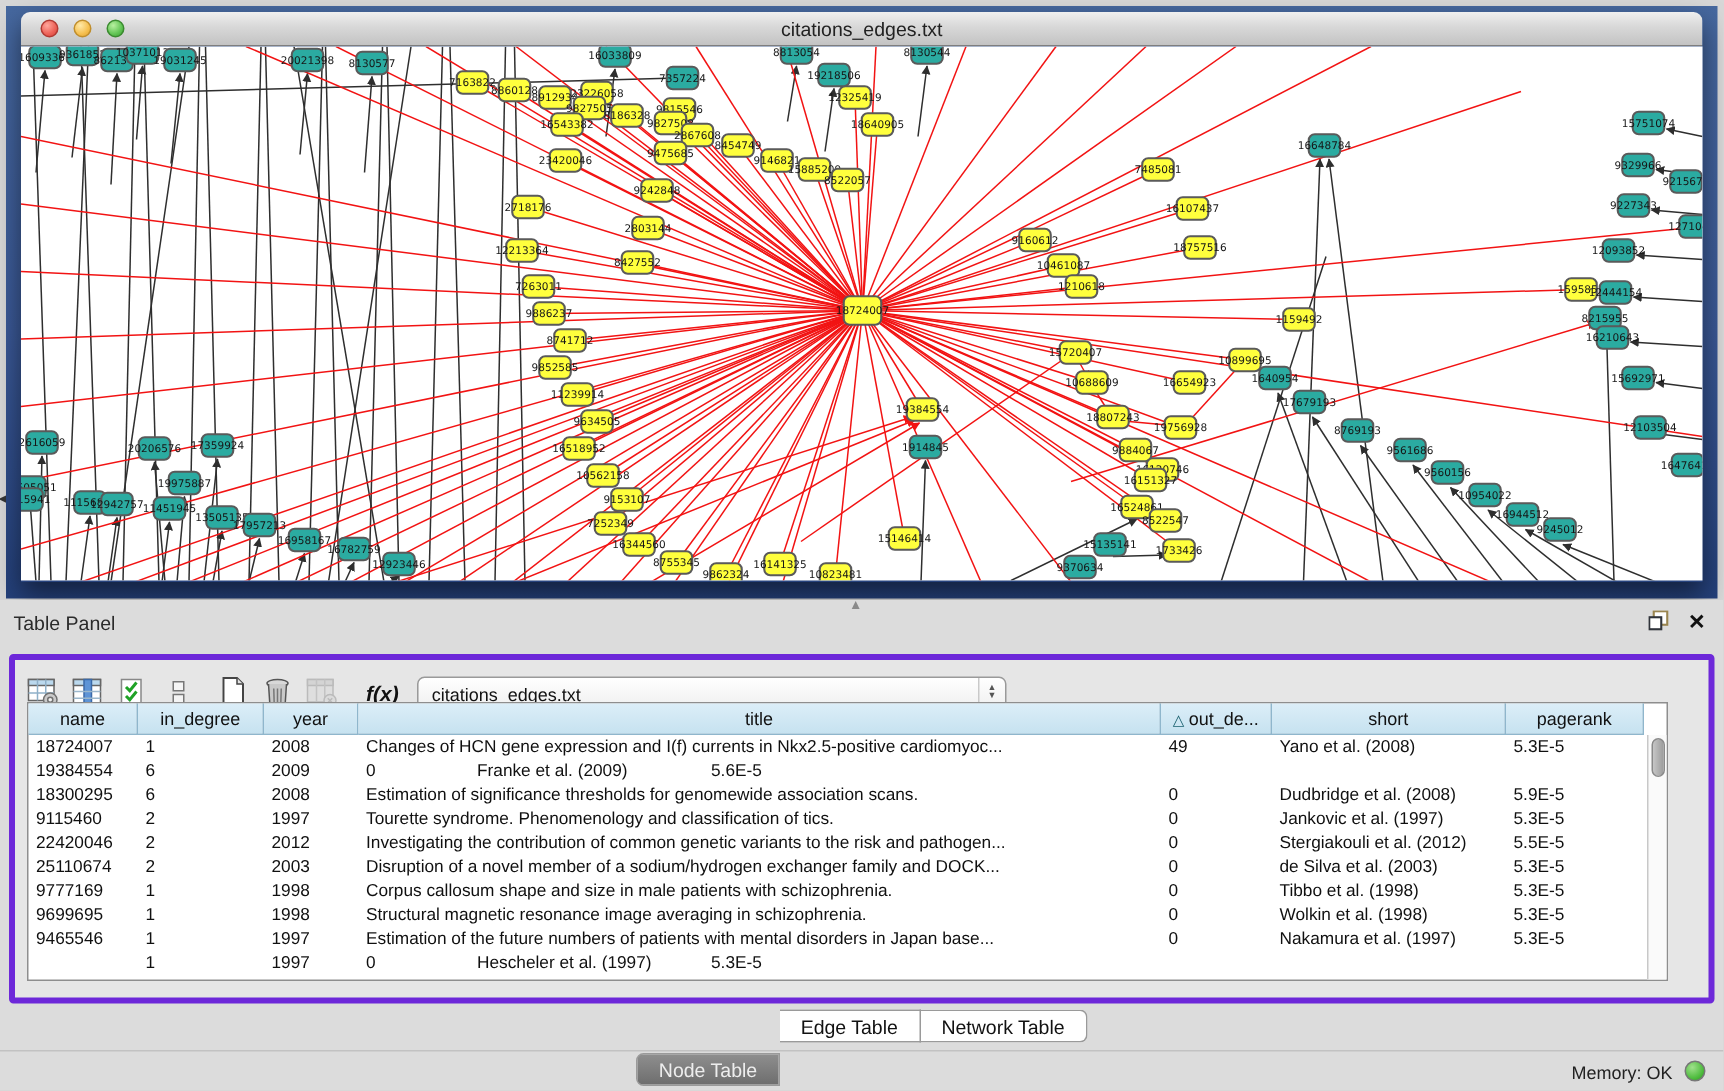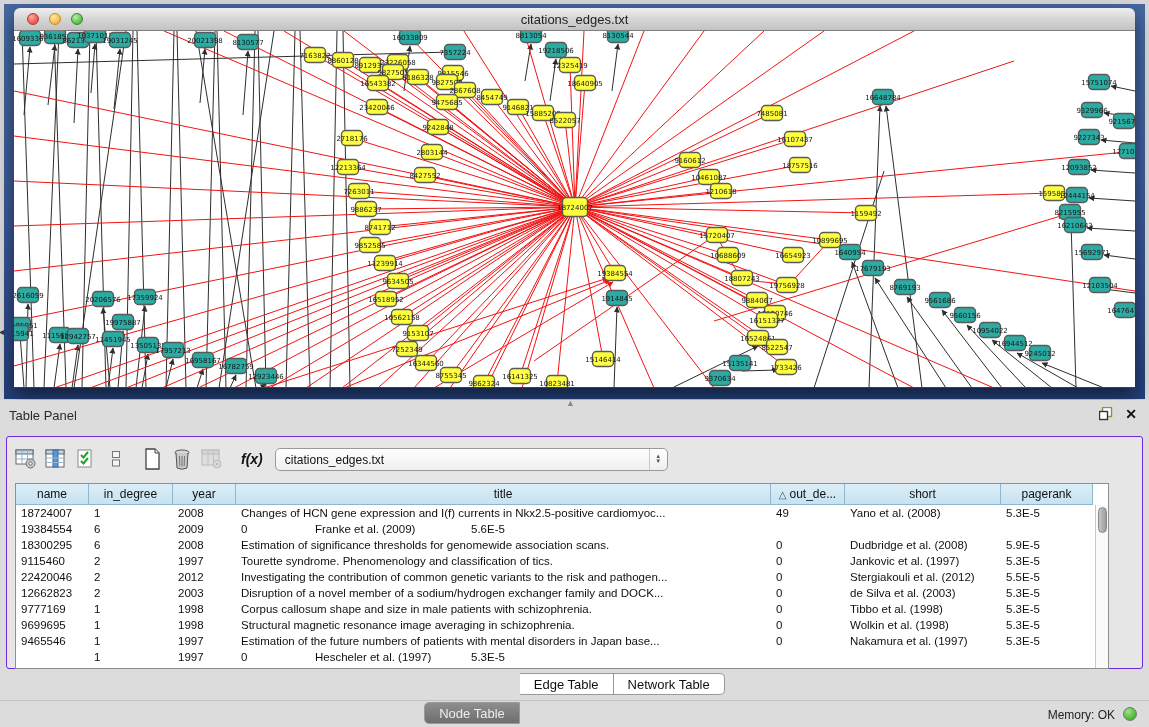--- a/index.html
+++ b/index.html
@@ -27,34 +27,34 @@
 
   
   .table-panel { position:absolute; left:0; top:400px; width:1149px; height:327px; background:#DCDCDC; }
   .divider-grip { position:absolute; left:566px; top:-2px; font-size:9px; color:#8A8A8A; }
   .tp-header { position:relative; height:32px; }
   .tp-title { position:absolute; left:9px; top:8px; font-size:13px; color:#2B2B2B; }
   .tp-float { position:absolute; right:36px; top:7px; width:14px; height:14px; }
   .tp-close { position:absolute; right:12px; top:6px; font-size:14px; font-weight:bold; color:#111; }
 
   .tp-inner { position:absolute; left:6px; top:36px; width:1137px; height:233px;
-              background:#E6E6E6; border:1px solid #6d28d9; border-radius:3px; }
+              background:#E6E6E6; border:4px solid #6d28d9; border-radius:3px; }
   .toolbar { position:absolute; left:6px; top:5px; height:34px; display:flex; align-items:center; }
   .tool-btn { width:26px; height:26px; margin-right:4px; display:flex; align-items:center; justify-content:center; }
   .tool-btn.gap { margin-right:10px; }
   .fx { font-size:14px; font-style:italic; font-weight:bold; color:#111; margin:0 12px 0 6px; }
   .combo { position:relative; width:393px; height:23px; border:1px solid #9A9A9A; border-radius:5px;
            background:linear-gradient(180deg,#FFFFFF,#EFEFEF); box-shadow:inset 0 1px 0 #FFF; }
   .combo-text { position:absolute; left:9px; top:4px; font-size:12px; color:#111; }
   .combo-stepper { position:absolute; right:0; top:0; width:18px; height:100%;
                    border-left:1px solid #C9C9C9; display:flex; flex-direction:column;
                    align-items:center; justify-content:center; color:#555; }
   .combo-stepper span { font-size:6px; line-height:5px; }
 
-  .tablewrap { position:absolute; left:8px; top:46px; width:1094px; height:186px;
+  .tablewrap { position:absolute; left:8px; top:28px; width:1094px; height:186px;
                background:#FFF; border:1px solid #8E8E8E; }
   .thead { display:flex; height:21px; }
   .hcell { background:linear-gradient(180deg,#DCEEF8,#C6E2F0); border-right:1px solid #8FB6CC;
            border-bottom:1px solid #8FB6CC; font-size:12px; color:#111; text-align:center;
            line-height:20px; overflow:hidden; white-space:nowrap; flex:0 0 auto; }
   .hcell .sort { color:#19606E; font-size:10px; margin-right:3px; }
   .trow { display:flex; height:16px; }
   .tcell { font-size:11.5px; color:#101010; padding-left:5px; line-height:16px;
            overflow:hidden; white-space:nowrap; flex:0 0 auto; }
   .vscroll { position:absolute; right:0; top:21px; bottom:0; width:13px;
@@ -635,21 +635,21 @@
           <div class="trow">
             <div class="tcell" style="width: 73px;">22420046</div>
             <div class="tcell" style="width: 84px;">2</div>
             <div class="tcell" style="width: 63px;">2012</div>
             <div class="tcell" style="width: 535px;">Investigating the contribution of common genetic variants to the risk and pathogen...</div>
             <div class="tcell" style="width: 74px;">0</div>
             <div class="tcell" style="width: 156px;">Stergiakouli et al. (2012)</div>
             <div class="tcell" style="width: 92px;">5.5E-5</div>
           </div>
           <div class="trow">
-            <div class="tcell" style="width: 73px;">12662823</div>
+            <div class="tcell" style="width: 73px;">25110674</div>
             <div class="tcell" style="width: 84px;">2</div>
             <div class="tcell" style="width: 63px;">2003</div>
             <div class="tcell" style="width: 535px;">Disruption of a novel member of a sodium/hydrogen exchanger family and DOCK...</div>
             <div class="tcell" style="width: 74px;">0</div>
             <div class="tcell" style="width: 156px;">de Silva et al. (2003)</div>
             <div class="tcell" style="width: 92px;">5.3E-5</div>
           </div>
           <div class="trow">
             <div class="tcell" style="width: 73px;">9777169</div>
             <div class="tcell" style="width: 84px;">1</div>

